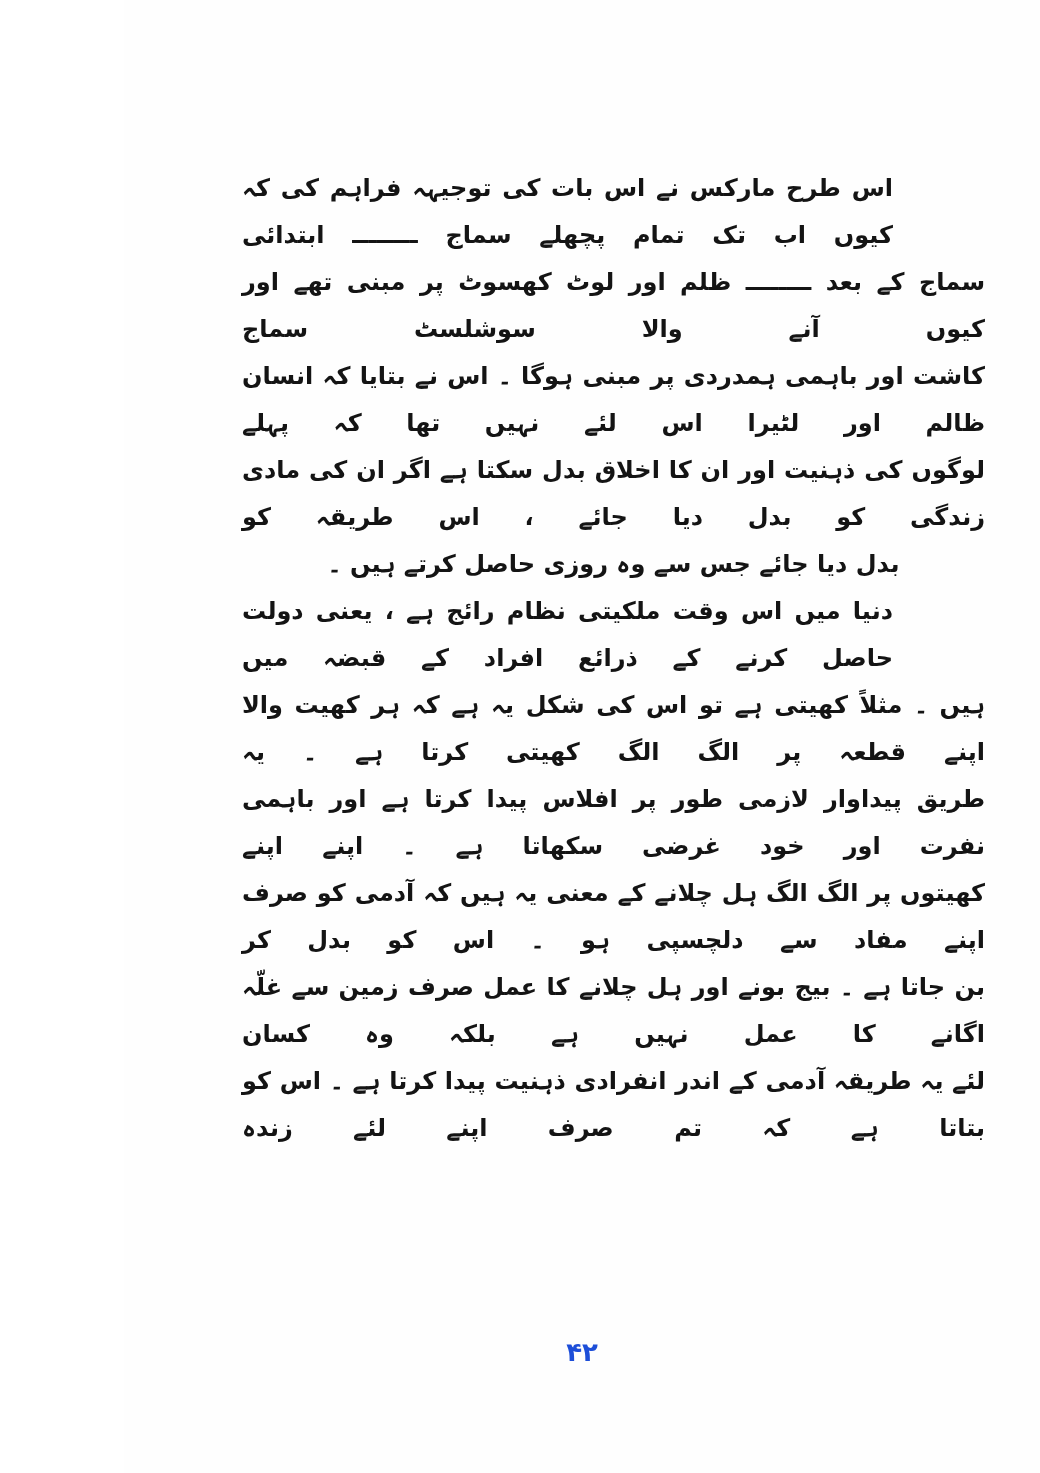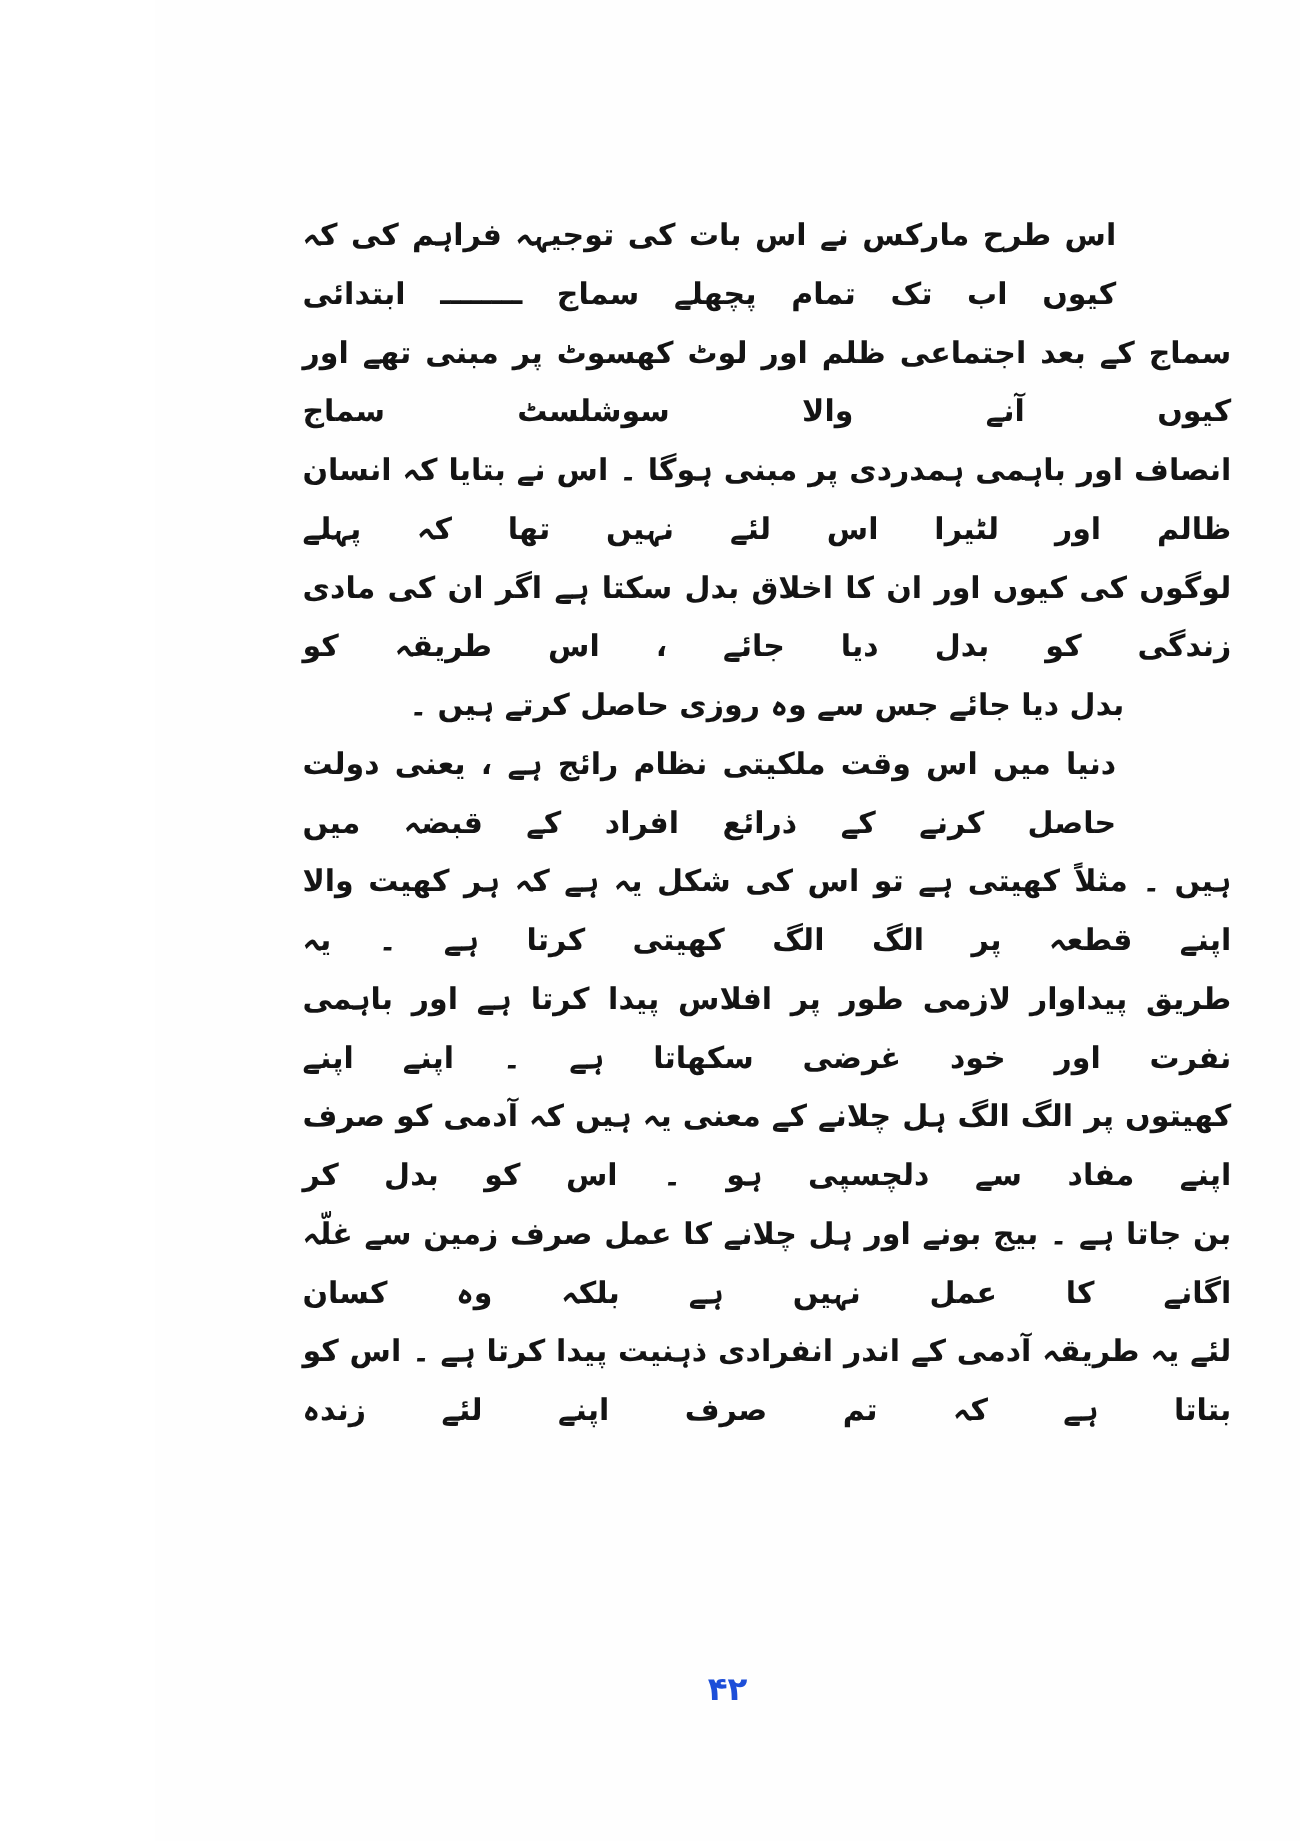--- a/index.html
+++ b/index.html
@@ -55,23 +55,23 @@
   }
 </style>
 </head>
 <body>
 
 <div class="page">
 
   <div class="text-block">
 
     <p class="ln ind">اس طرح مارکس نے اس بات کی توجیہہ فراہم کی کہ کیوں اب تک تمام پچھلے سماج ــــــــ ابتدائی</p>
-    <p class="ln">سماج کے بعد اجتماعی ظلم اور لوٹ کھسوٹ پر مبنی تھے اور کیوں آنے والا سوشلسٹ سماج</p>
-    <p class="ln">انصاف اور باہمی ہمدردی پر مبنی ہوگا ۔ اس نے بتایا کہ انسان ظالم اور لٹیرا اس لئے نہیں تھا کہ پہلے</p>
-    <p class="ln">لوگوں کی کیوں اور ان کا اخلاق بدل سکتا ہے اگر ان کی مادی زندگی کو بدل دیا جائے ، اس طریقہ کو</p>
+    <p class="ln">سماج کے بعد ــــــــ ظلم اور لوٹ کھسوٹ پر مبنی تھے اور کیوں آنے والا سوشلسٹ سماج</p>
+    <p class="ln">کاشت اور باہمی ہمدردی پر مبنی ہوگا ۔ اس نے بتایا کہ انسان ظالم اور لٹیرا اس لئے نہیں تھا کہ پہلے</p>
+    <p class="ln">لوگوں کی ذہنیت اور ان کا اخلاق بدل سکتا ہے اگر ان کی مادی زندگی کو بدل دیا جائے ، اس طریقہ کو</p>
     <p class="ln ctr">بدل دیا جائے جس سے وہ روزی حاصل کرتے ہیں ۔</p>
 
     <p class="ln ind">دنیا میں اس وقت ملکیتی نظام رائج ہے ، یعنی دولت حاصل کرنے کے ذرائع افراد کے قبضہ میں</p>
     <p class="ln">ہیں ۔ مثلاً کھیتی ہے تو اس کی شکل یہ ہے کہ ہر کھیت والا اپنے قطعہ پر الگ الگ کھیتی کرتا ہے ۔ یہ</p>
     <p class="ln">طریق پیداوار لازمی طور پر افلاس پیدا کرتا ہے اور باہمی نفرت اور خود غرضی سکھاتا ہے ۔ اپنے اپنے</p>
     <p class="ln">کھیتوں پر الگ الگ ہل چلانے کے معنی یہ ہیں کہ آدمی کو صرف اپنے مفاد سے دلچسپی ہو ۔ اس کو بدل کر</p>
     <p class="ln">بن جاتا ہے ۔ بیج بونے اور ہل چلانے کا عمل صرف زمین سے غلّہ اگانے کا عمل نہیں ہے بلکہ وہ کسان</p>
     <p class="ln">لئے یہ طریقہ آدمی کے اندر انفرادی ذہنیت پیدا کرتا ہے ۔ اس کو بتاتا ہے کہ تم صرف اپنے لئے زندہ</p>
 
   </div>

